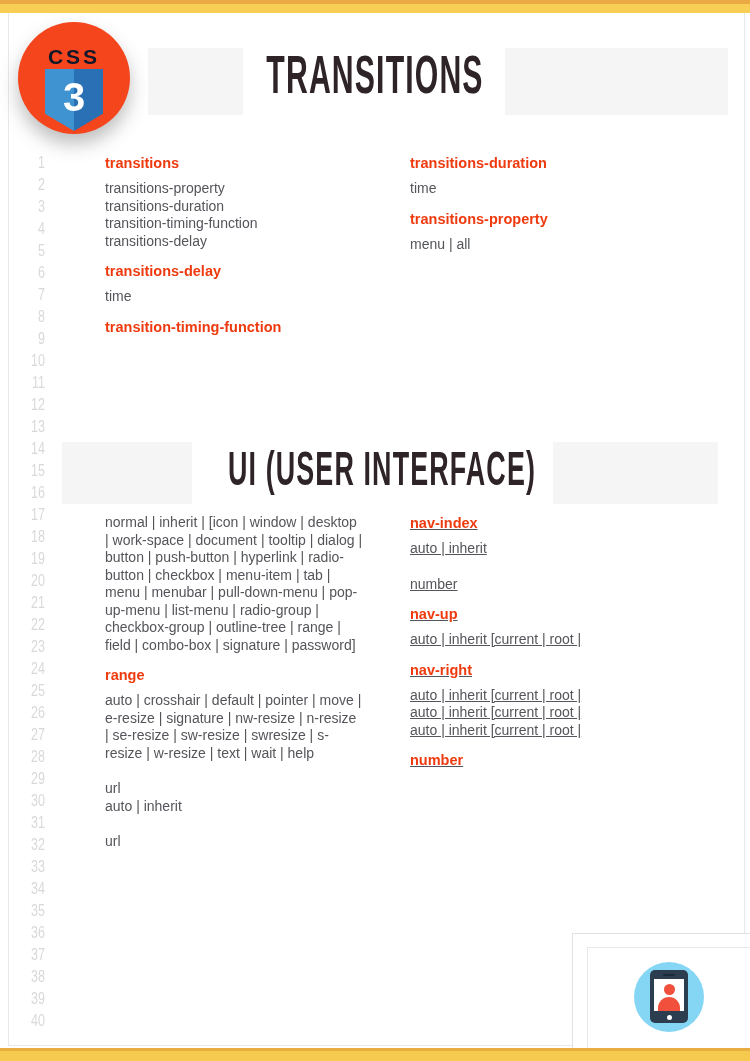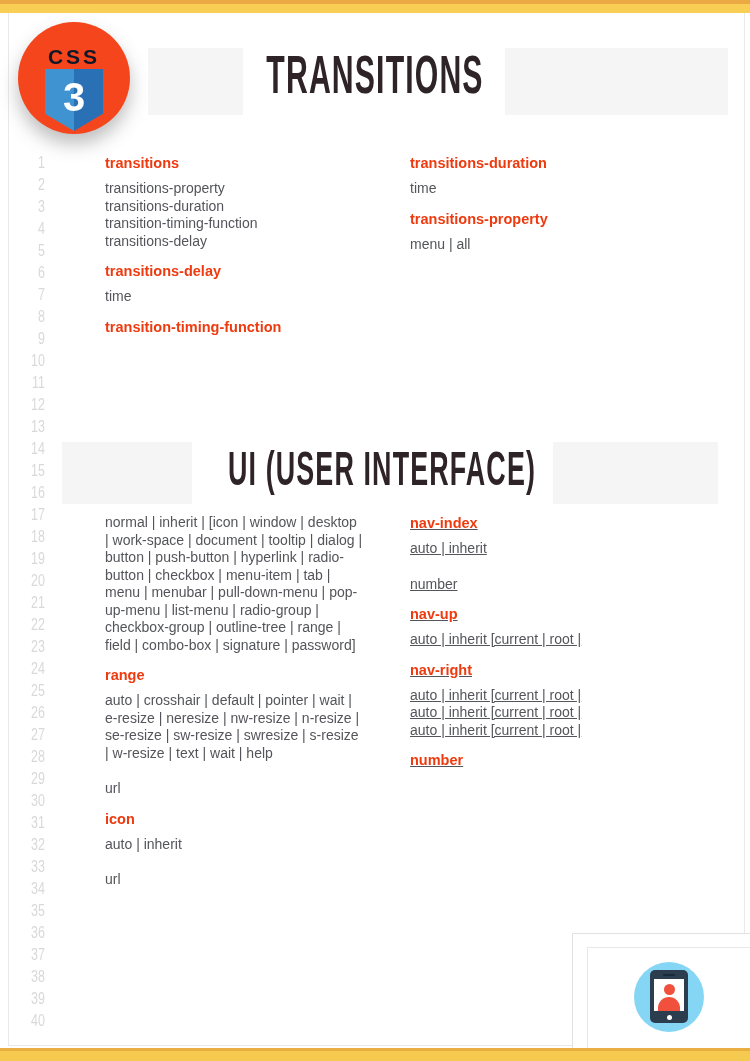--- a/index.html
+++ b/index.html
@@ -145,23 +145,22 @@
     </div>
   <div class="col" id="s0r" style="left:410px;top:154px;width:250px;">
       <div class="bh">transitions-duration</div>
       <div class="bv">time</div>
       <div class="bh">transitions-property</div>
       <div class="bv">menu | all</div>
     </div>
   <div class="col" id="s1l" style="left:105px;top:514px;width:258px;">
       <div class="bv">normal | inherit | [icon | window | desktop | work-space | document | tooltip | dialog | button | push-button | hyperlink | radio-button | checkbox | menu-item | tab | menu | menubar | pull-down-menu | pop-up-menu | list-menu | radio-group | checkbox-group | outline-tree | range | field | combo-box | signature | password]</div>
       <div class="bh">range</div>
-      <div class="bv">auto | crosshair | default | pointer | wait | e-resize | neresize | nw-resize | n-resize | se-resize | sw-resize | swresize | s-resize | w-resize | text | wait | help</div>
+      <div class="bv">auto | crosshair | default | pointer | move | e-resize | signature | nw-resize | n-resize | se-resize | sw-resize | swresize | s-resize | w-resize | text | wait | help</div>
       <div class="bv gap">url</div>
-      <div class="bh">icon</div>
       <div class="bv">auto | inherit</div>
       <div class="bv gap">url</div>
     </div>
   <div class="col" id="s1r" style="left:410px;top:514px;width:240px;text-decoration:underline;">
       <div class="bh">nav-index</div>
       <div class="bv">auto | inherit</div>
       <div class="bv gap">number</div>
       <div class="bh">nav-up</div>
       <div class="bv">auto | inherit [current | root |</div>
       <div class="bh">nav-right</div>

